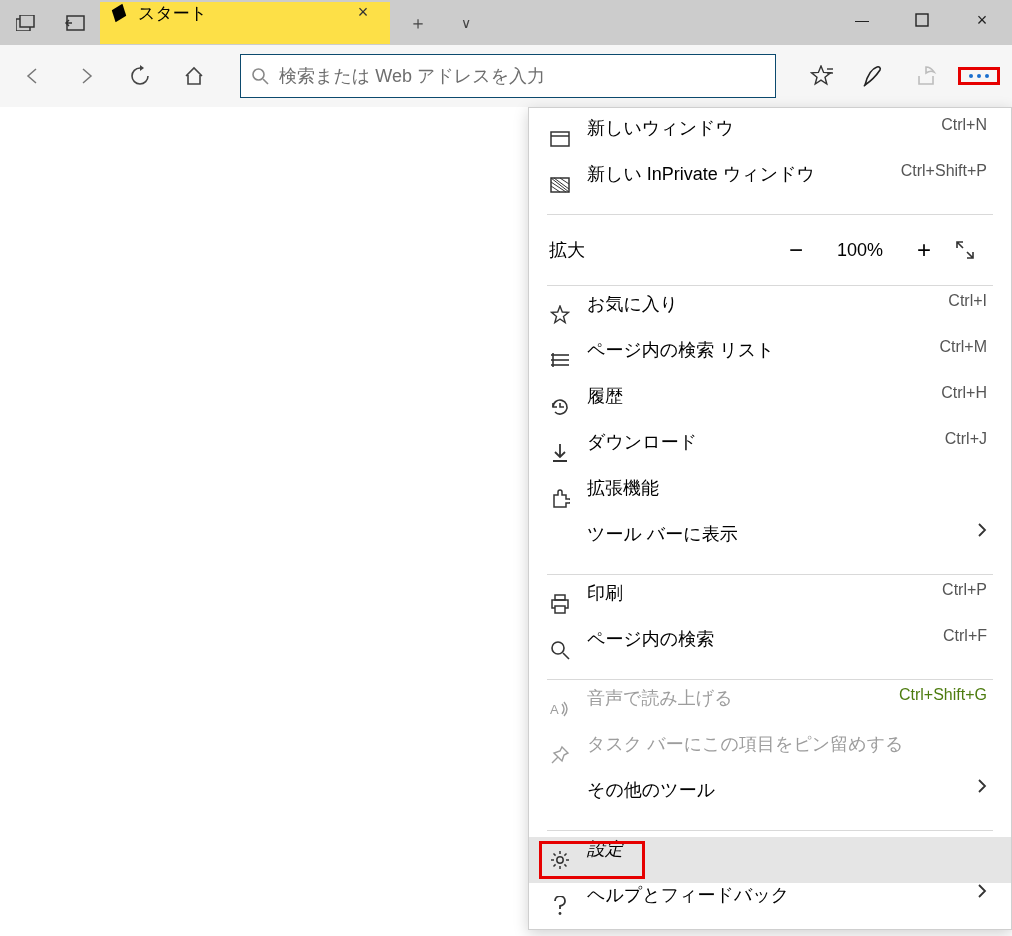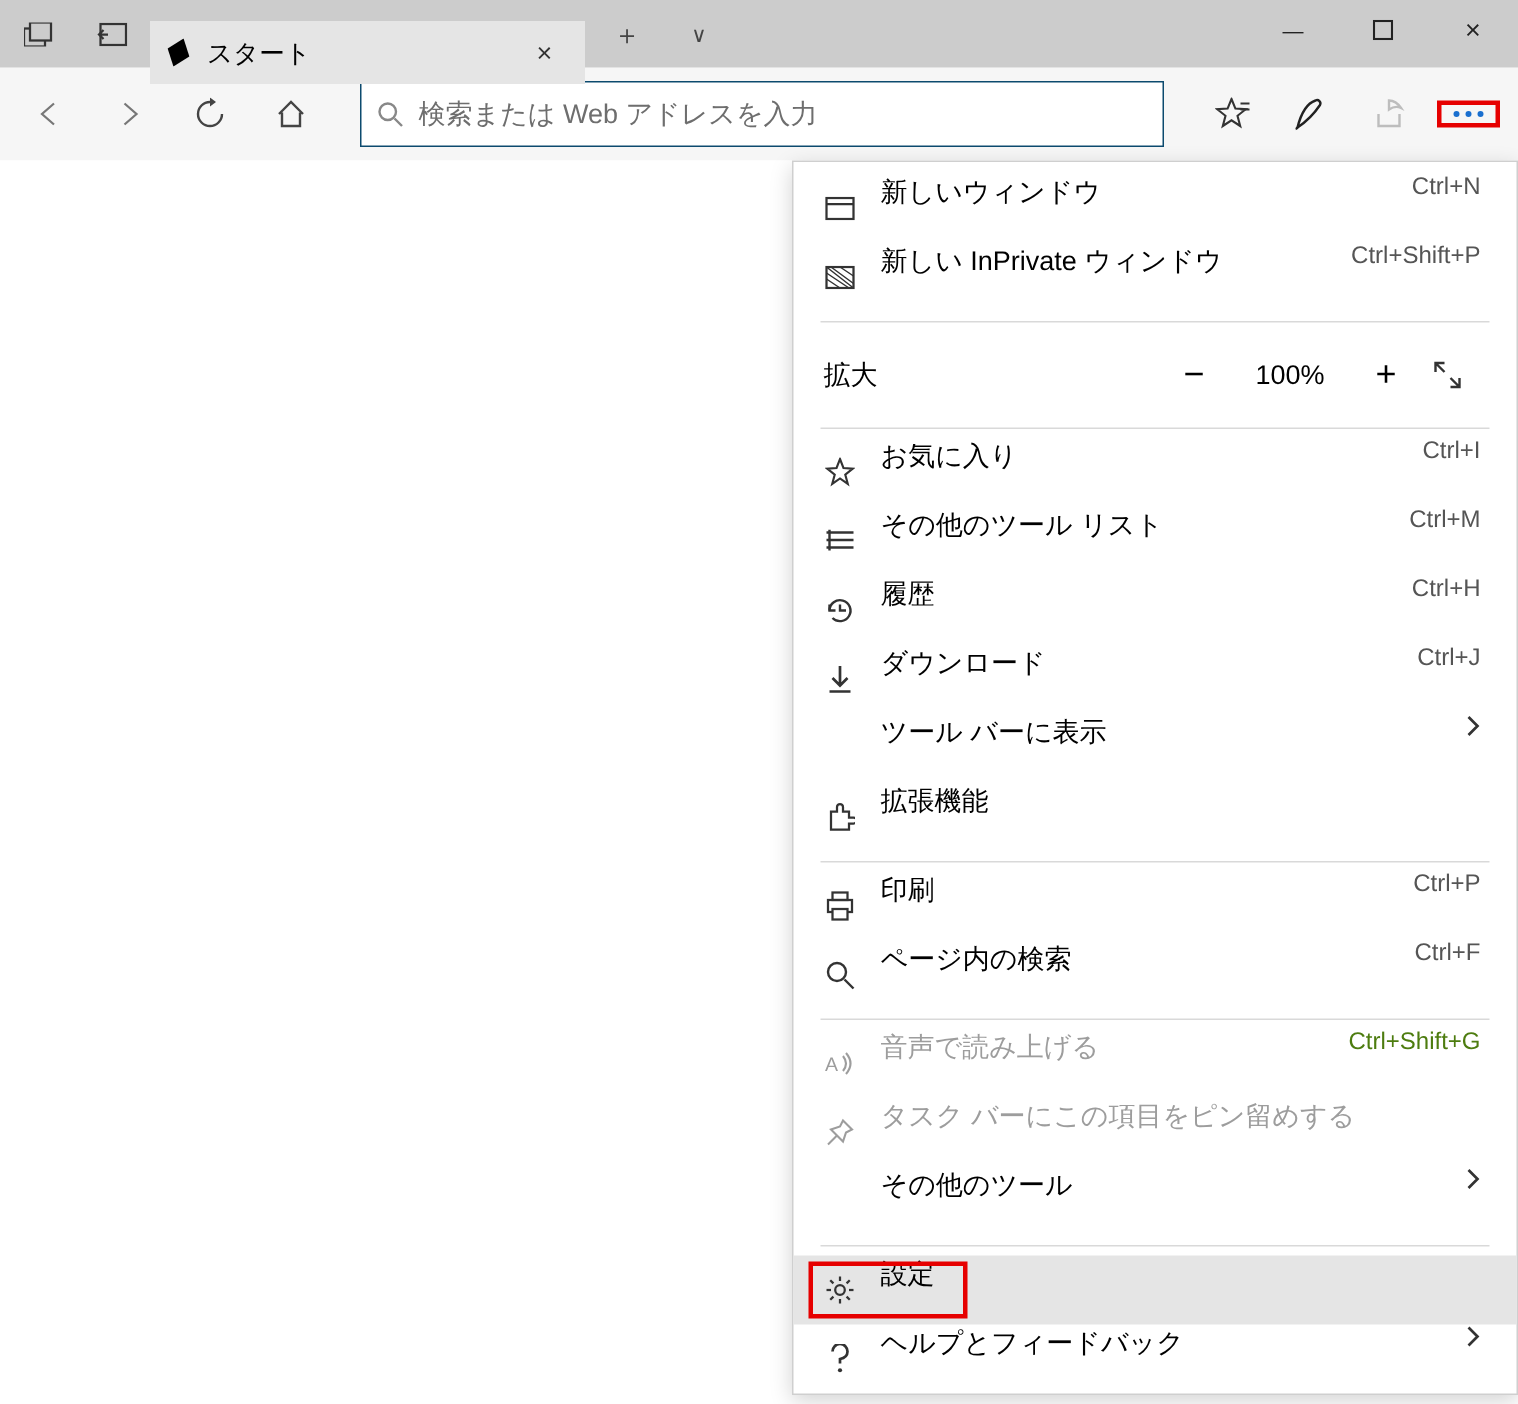--- a/index.html
+++ b/index.html
@@ -15,24 +15,24 @@
   .titlebar {
     height: 45px;
     background: #cccccc;
     display: flex;
     align-items: stretch;
     position: relative;
   }
   .win-ctl-l { display: flex; align-items: center; padding: 0 2px; }
   .win-ctl-l .wicon { width: 48px; height: 45px; display: flex; align-items:center; justify-content:center; }
   .tab {
-    margin-top: 14px;
+    margin-top: 2px;
     height: 42px;
-    background: #e5e5e5;
-    display: flex; align-items: center;
+    background: #fde047;
+    display: flex; align-items: flex-start;
     padding: 0 12px 0 8px;
     gap: 8px;
     min-width: 290px;
     border-top-left-radius: 0; border-top-right-radius: 0;
   }
   .tab .favicon {
     width: 22px; height: 22px;
     background: #000;
     display: flex; align-items:center; justify-content:center;
     font-size: 14px; color:#fff;
@@ -118,20 +118,21 @@
     padding: 0 22px 0 18px;
     font-size: 18px; gap: 10px;
   }
   .zoomrow .zlabel { flex:1; padding-left: 2px; font-family: Liberation Serif, serif; }
   .zoomrow .zbtn { width:42px; text-align:center; font-size:24px; }
   .zoomrow .zval { width:66px; text-align:center; font-size:18px; }
   .zoomrow .zfull { width:34px; text-align:center; font-size:20px; }
   .settings-hl {
     background:#e5e5e5;
     position: relative;
+    font-style: italic;
   }
   .settings-box {
     position:absolute;
     left: 10px; top: 4px;
     width: 106px; height: 38px;
     border: 3px solid #e60000;
     pointer-events:none;
   }
   svg { display:block; }
 </style>
@@ -294,21 +295,21 @@
 
     <div class="mrow">
       <div class="micon">
         <svg width="20" height="16" viewBox="0 0 20 16">
             <line x1="1" y1="2" x2="19" y2="2" stroke="#333" stroke-width="1.6"></line>
             <line x1="1" y1="7" x2="19" y2="7" stroke="#333" stroke-width="1.6"></line>
             <line x1="1" y1="12" x2="19" y2="12" stroke="#333" stroke-width="1.6"></line>
             <line x1="3" y1="0" x2="3" y2="14" stroke="#333" stroke-width="1.6"></line>
           </svg>
       </div>
-      <div class="mlabel">その他のツール リスト</div>
+      <div class="mlabel">ページ内の検索 リスト</div>
       <div class="mshort">Ctrl+M</div>
     </div>
 
     <div class="mrow">
       <div class="micon">
         <svg width="20" height="20" viewBox="0 0 20 20">
             <path d="M3 10 A7 7 0 1 1 5 15" fill="none" stroke="#333" stroke-width="1.6"></path>
             <path d="M3 6 L3 10 L7 10" fill="none" stroke="#333" stroke-width="1.6"></path>
             <path d="M10 6 V10 H14" fill="none" stroke="#333" stroke-width="1.6"></path>
           </svg>
@@ -318,39 +319,39 @@
     </div>
 
     <div class="mrow">
       <div class="micon">
         <svg width="18" height="20" viewBox="0 0 18 20">
             <path d="M9 1 V13 M4 9 L9 14 L14 9 M2 18 H16" fill="none" stroke="#333" stroke-width="1.8"></path>
           </svg>
       </div>
       <div class="mlabel">ダウンロード</div>
       <div class="mshort">Ctrl+J</div>
+    </div>
+
+    <div class="mrow">
+      <div class="micon">
+        <svg width="20" height="20" viewBox="0 0 20 20">
+            <path d="M4 6 H8 V3 A2 2 0 0 1 12 3 V6 H16 V10 H19 A2 2 0 0 1 19 14 H16 V18 H4 Z" fill="none" stroke="#333" stroke-width="1.5"></path>
+          </svg>
+      </div>
+      <div class="mlabel">拡張機能</div>
     </div>
 
     <div class="mrow">
       <div class="micon"></div>
       <div class="mlabel">ツール バーに表示</div>
       <div class="marrow">
         <svg width="10" height="16" viewBox="0 0 10 16">
             <path d="M2 2 L8 8 L2 14" fill="none" stroke="#333" stroke-width="1.8"></path>
           </svg>
       </div>
-    </div>
-
-    <div class="mrow">
-      <div class="micon">
-        <svg width="20" height="20" viewBox="0 0 20 20">
-            <path d="M4 6 H8 V3 A2 2 0 0 1 12 3 V6 H16 V10 H19 A2 2 0 0 1 19 14 H16 V18 H4 Z" fill="none" stroke="#333" stroke-width="1.5"></path>
-          </svg>
-      </div>
-      <div class="mlabel">拡張機能</div>
     </div>
 
     <div class="sep"></div>
 
     <div class="mrow">
       <div class="micon">
         <svg width="20" height="20" viewBox="0 0 20 20">
             <rect x="5" y="1" width="10" height="5" fill="none" stroke="#333" stroke-width="1.5"></rect>
             <rect x="2" y="6" width="16" height="8" fill="none" stroke="#333" stroke-width="1.5"></rect>
             <rect x="5" y="12" width="10" height="7" fill="#fff" stroke="#333" stroke-width="1.5"></rect>

